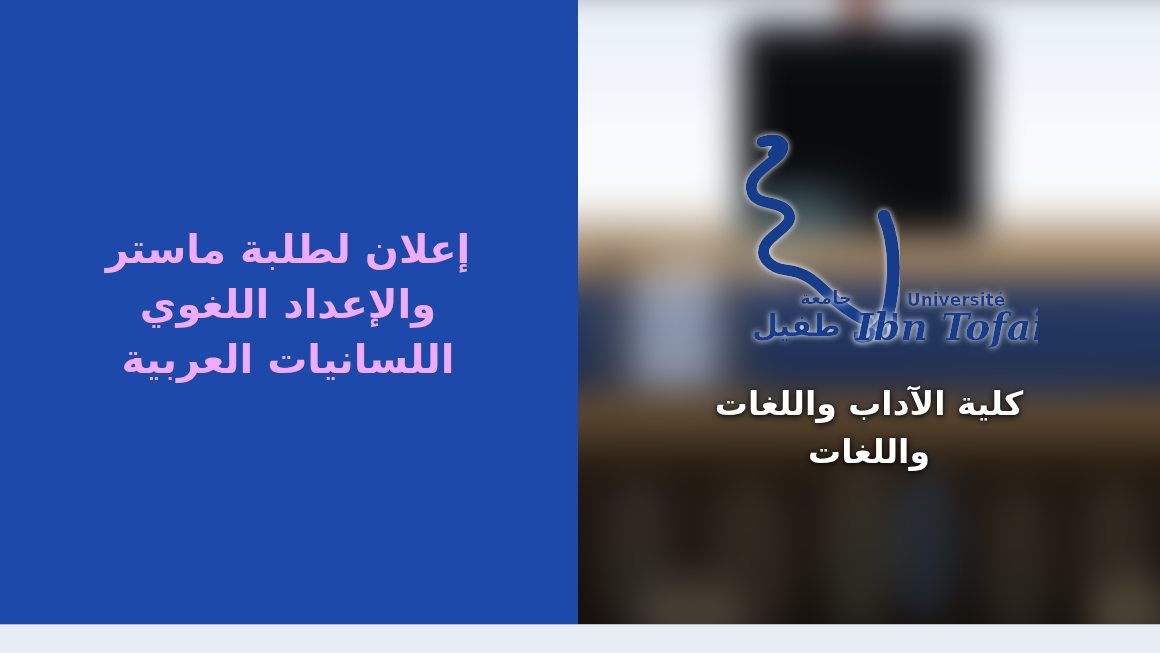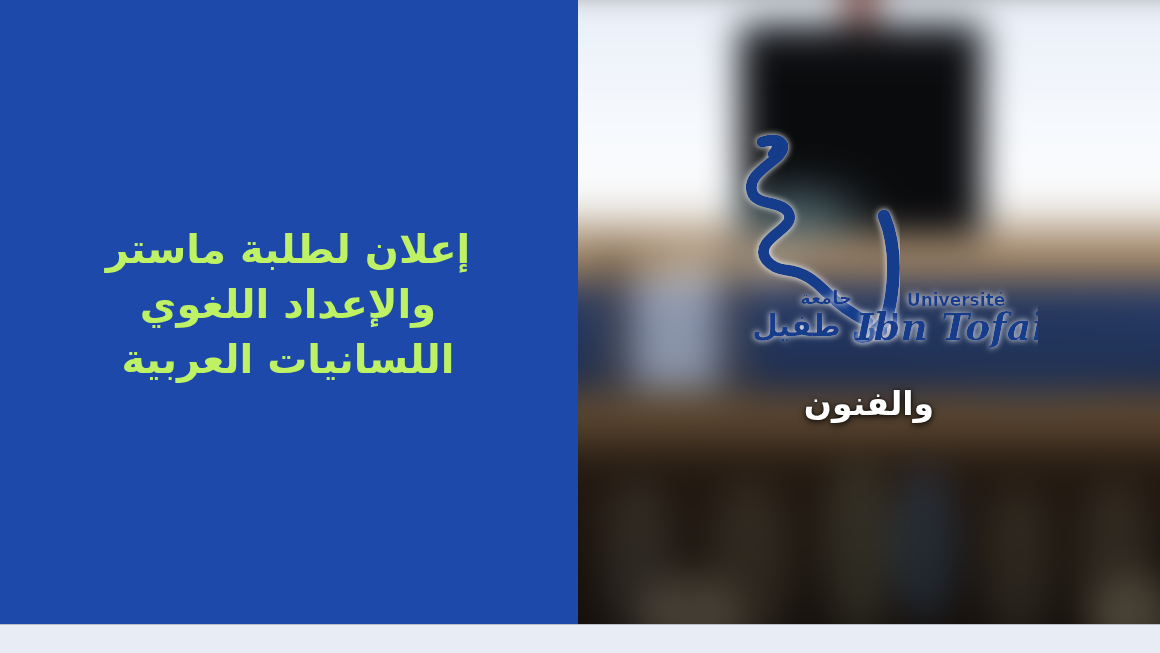--- a/index.html
+++ b/index.html
@@ -143,21 +143,21 @@
     background: #1d49ab;
   }
 
   .headline {
     position: absolute;
     right: 20px;
     top: 222px;
     width: 540px;
     text-align: center;
     direction: rtl;
-    color: #bef264;
+    color: #f0abfc;
     font-size: 40px;
     font-weight: bold;
     line-height: 1.38;
     letter-spacing: 0px;
   }
   .headline .ln { display: block; white-space: nowrap; }
 
   
   .right-col {
     position: absolute;
@@ -273,20 +273,21 @@
 
         <text x="108" y="208" font-family="'DejaVu Sans','Liberation Sans',sans-serif" font-size="30" font-weight="bold" fill="#123C8C" text-anchor="middle" filter="url(#lg)">ابن طفيل</text>
 
         <text x="238" y="178" font-family="'DejaVu Sans','Liberation Sans',sans-serif" font-size="17" font-weight="bold" fill="#123C8C" text-anchor="middle" filter="url(#lg)">Université</text>
 
         <text x="240" y="212" font-family="'DejaVu Serif','Liberation Serif',serif" font-size="38" font-style="italic" font-weight="bold" fill="#123C8C" text-anchor="middle" filter="url(#lg)">Ibn Tofaïl</text>
       </svg>
     </div>
 
     <div class="faculty">
-      <span class="ln">والفنون</span>
+      <span class="ln">كلية الآداب واللغات</span>
+      <span class="ln">واللغات</span>
     </div>
 
   </div>
 
   <div class="bottom-strip"></div>
 
 </div>
 
 </body></html>

